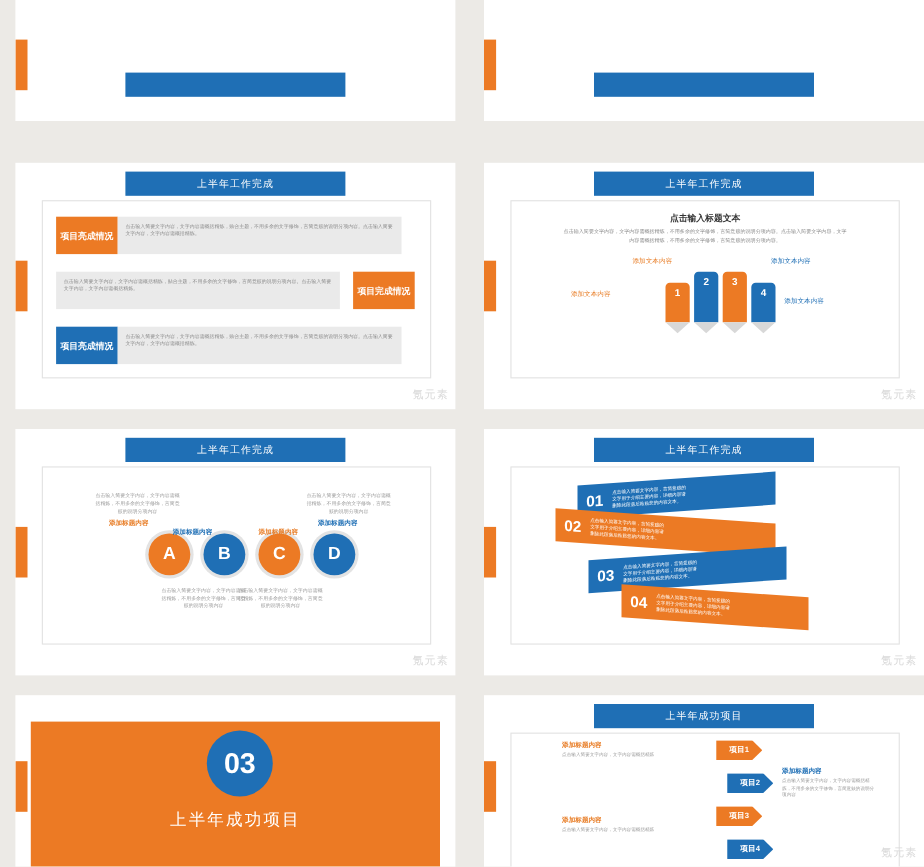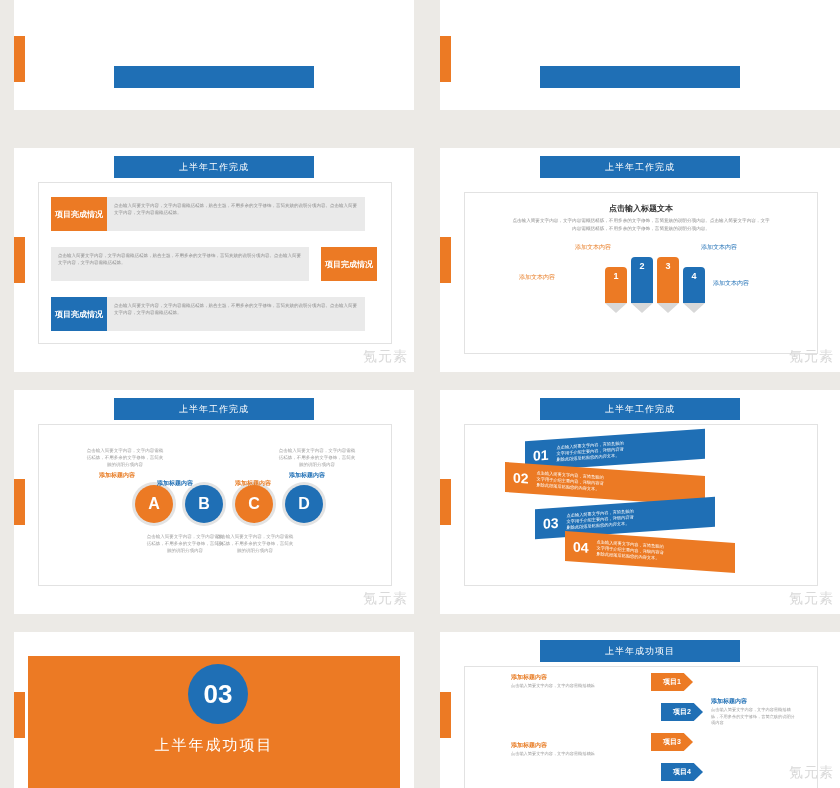--- a/index.html
+++ b/index.html
@@ -24,21 +24,21 @@
     width:11px;height:46px;background:#ec7a24;
   }
   .blue-band{
     position:absolute;left:100px;width:200px;height:22px;background:#1f6fb5;
     color:#fff;font-size:9px;line-height:22px;text-align:center;letter-spacing:1px;
   }
   .inner-card{
     position:absolute;background:#fff;border:1px solid #e2e2e2;
   }
   .wm{
-    position:absolute;right:6px;bottom:6px;color:#d9d9d9;font-size:14px;
+    position:absolute;right:6px;bottom:6px;color:#d9d9d9;font-size:10px;
     letter-spacing:1px;
   }
 
   
   .row3-lbl{position:absolute;width:56px;height:34px;display:flex;align-items:center;justify-content:center;
     color:#fff;font-size:8px;font-weight:bold;text-align:center;line-height:11px;}
   .row3-txt{position:absolute;height:34px;background:#eaeaea;font-size:4.5px;color:#8a8a8a;line-height:7px;padding:5px 7px;box-sizing:border-box;}
 
   
   .pencil{position:absolute;width:22px;}
@@ -110,21 +110,21 @@
           </div>
           <div class="row3-txt" style="top: 114px; left: 68px; width: 258px;">点击输入简要文字内容，文字内容需概括精炼，贴合主题，不用多余的文字修饰，言简意赅的说明分项内容。点击输入简要文字内容，文字内容需概括精炼。</div>
         </div>
     </div>
     <div class="wm">氪元素</div>
   </div>
 
   <div class="slide" style="left:440px;top:148px;">
     <div class="tab-left"></div>
     <div class="blue-band" style="top:8px;">上半年工作完成</div>
-    <div class="inner-card" style="left:24px;top:34px;width:352px;height:160px;margin-top:10px;">
+    <div class="inner-card" style="left:24px;top:34px;width:352px;height:160px;">
       <div style="position:absolute;left:0;right:0;top:10px;text-align:center;font-size:8px;font-weight:bold;color:#333;">点击输入标题文本</div>
       <div style="position:absolute;left:46px;right:46px;top:24px;font-size:4.6px;color:#8a8a8a;line-height:8px;text-align:center;">点击输入简要文字内容，文字内容需概括精炼，不用多余的文字修饰，言简意赅的说明分项内容。点击输入简要文字内容，文字内容需概括精炼，不用多余的文字修饰，言简意赅的说明分项内容。</div>
       <div id="s4pencils">
           <div class="pencil" style="left: 140px; top: 74px; height: 52px;">
             <div class="body" style="height:36px;background:#ec7a24"></div>
             <div class="num">1</div>
             <div class="tipwrap" style="top:36px">
               <div class="tip" style="border-top:10px solid #d8d8d8"></div>
             </div>
           </div>

